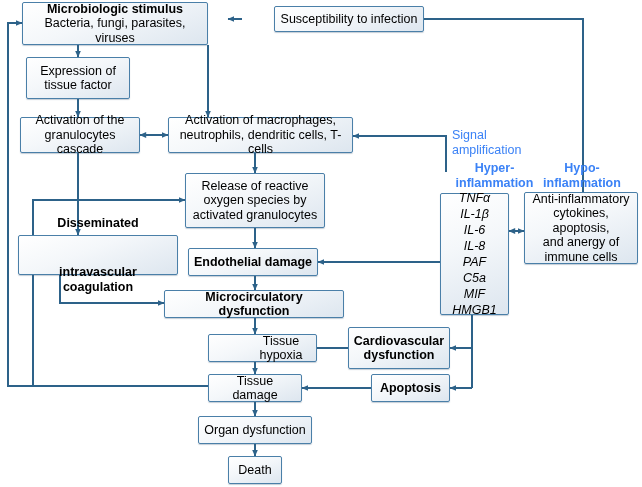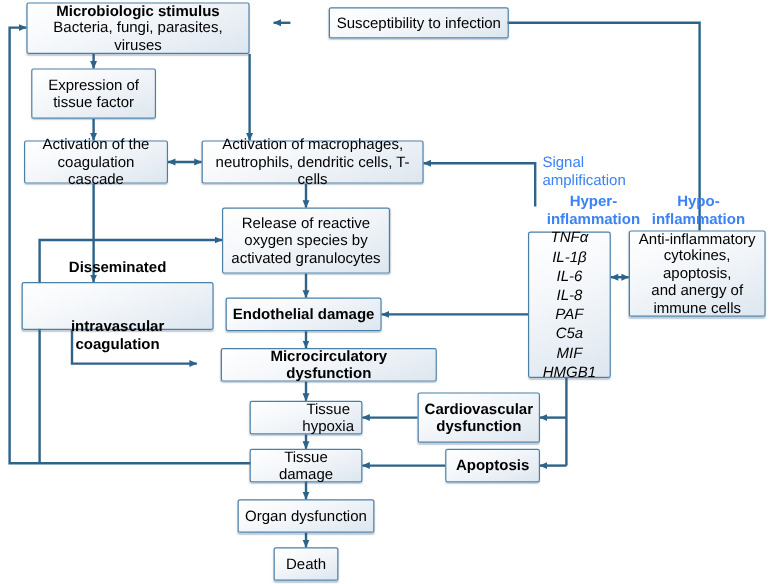--- a/index.html
+++ b/index.html
@@ -134,21 +134,21 @@
     <span class="ln">Susceptibility to infection</span>
   </div>
 
   <div class="node" style="left:26px; top:57px; width:104px; height:42px; flex-direction:column;">
     <span class="ln">Expression of</span>
     <span class="ln">tissue factor</span>
   </div>
 
   <div class="node" style="left:20px; top:117px; width:120px; height:36px; flex-direction:column;">
     <span class="ln">Activation of the</span>
-    <span class="ln">coagulation cascade</span>
+    <span class="ln">granulocytes cascade</span>
   </div>
 
   <div class="node" style="left:168px; top:117px; width:185px; height:36px; flex-direction:column;">
     <span class="ln">Activation of macrophages,</span>
     <span class="ln">neutrophils, dendritic cells, T-cells</span>
   </div>
 
   <div class="node" style="left:185px; top:173px; width:140px; height:55px; flex-direction:column;">
     <span class="ln">Release of reactive</span>
     <span class="ln">oxygen species by</span>
@@ -157,25 +157,25 @@
 
   <div class="node" style="left:18px; top:235px; width:160px; height:40px; flex-direction:column;gap:35px;">
     <span class="ln bold">Disseminated</span>
     <span class="ln bold">intravascular coagulation</span>
   </div>
 
   <div class="node" style="left:188px; top:248px; width:130px; height:28px;">
     <span class="ln bold">Endothelial damage</span>
   </div>
 
-  <div class="node" style="left:164px; top:290px; width:180px; height:28px;margin-left:20px;">
+  <div class="node" style="left:164px; top:290px; width:180px; height:28px;">
     <span class="ln bold">Microcirculatory dysfunction</span>
   </div>
 
-  <div class="node" style="left:208px; top:334px; width:94px; height:28px;padding-left:41px;">
+  <div class="node" style="left:208px; top:334px; width:109px; height:28px;padding-left:41px;">
     <span class="ln">Tissue hypoxia</span>
   </div>
 
   <div class="node" style="left:348px; top:327px; width:102px; height:42px; flex-direction:column;">
     <span class="ln bold">Cardiovascular</span>
     <span class="ln bold">dysfunction</span>
   </div>
 
   <div class="node" style="left:208px; top:374px; width:94px; height:28px;">
     <span class="ln">Tissue damage</span>

